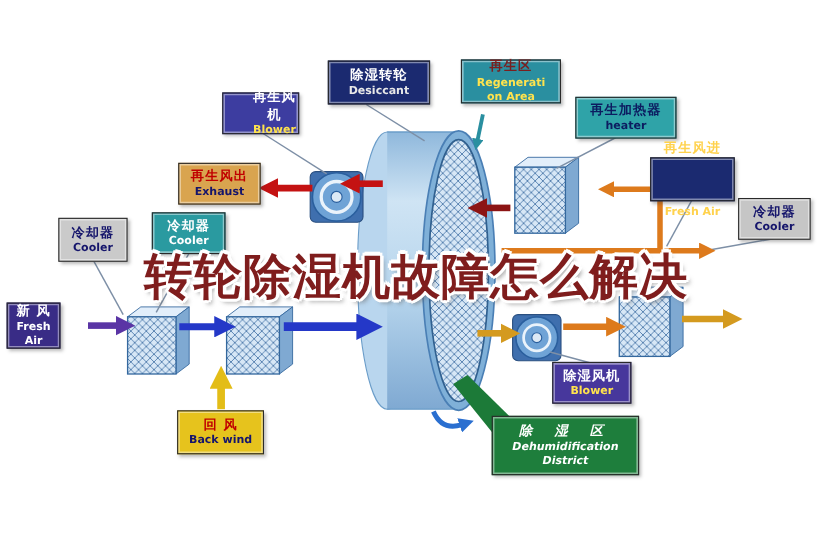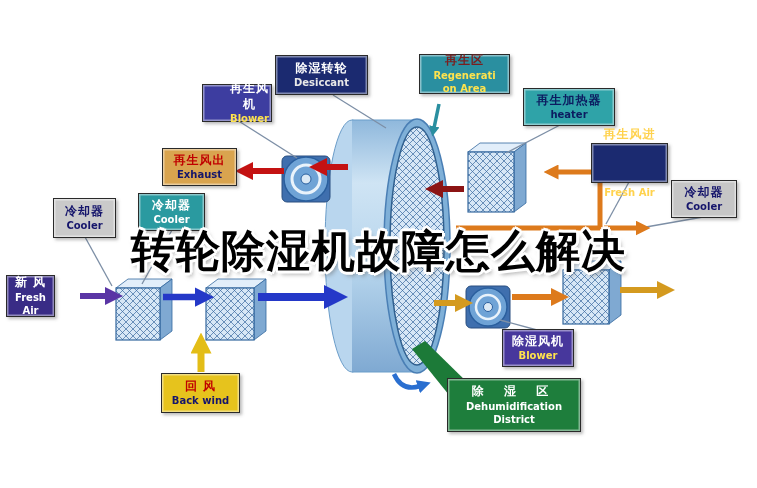--- a/index.html
+++ b/index.html
@@ -6,44 +6,44 @@
   body{background:#fff;font-family:"DejaVu Sans","Liberation Sans",sans-serif;}
   .stage{position:relative;width:757px;height:488px;background:#ffffff;overflow:hidden;}
   .diagram{position:absolute;left:0;top:0;z-index:1;}
   .lbl{position:absolute;z-index:2;display:flex;flex-direction:column;align-items:center;justify-content:center;
        text-align:center;border:1px solid #2a2a2a;
        box-shadow:inset 0 0 0 1.5px rgba(255,255,255,.45),2px 2px 3px rgba(60,60,60,.35);line-height:1.3;}
   .lbl .l1{font-size:12px;font-weight:bold;letter-spacing:1px;}
   .lbl .l2{font-size:10px;font-weight:bold;white-space:pre-line;}
   .lbl .l3{font-size:10px;font-weight:bold;}
 
-  .lbl-desiccant{left:275px;top:55px;width:93px;height:40px;background:#1b2a70;color:#fff;}
+  .lbl-desiccant{left:298px;top:55px;width:93px;height:40px;background:#1b2a70;color:#fff;}
   .lbl-desiccant .l2{color:#e8e8e8;}
   .lbl-regen-area{left:419px;top:54px;width:91px;height:40px;background:#2a8fa0;color:#7a1f1f;}
   .lbl-regen-area .l2{color:#ffe34d;}
   .lbl-regen-blower{left:202px;top:84px;width:70px;height:38px;background:#3d3da0;color:#fff;padding-left:25px;}
   .lbl-regen-blower .l2{color:#ffe34d;}
   .lbl-heater{left:523px;top:88px;width:92px;height:38px;background:#2fa3a8;color:#0c1c60;}
   .lbl-exhaust{left:162px;top:148px;width:75px;height:38px;background:#d9a44f;color:#c00000;}
   .lbl-exhaust .l2{color:#15156b;}
   .lbl-cooler-mid{left:138px;top:193px;width:67px;height:38px;background:#2a9aa0;color:#fff;}
   .lbl-cooler-farleft{left:53px;top:198px;width:63px;height:40px;background:#cacaca;color:#15156b;}
   .lbl-fresh-left{left:6px;top:275px;width:49px;height:42px;background:#392c86;color:#fff;}
   .lbl-regen-fresh{left:591px;top:143px;width:77px;height:40px;background:#1b2a70;color:#ffd24d;gap:44px;}
   .lbl-cooler-right{left:671px;top:180px;width:66px;height:38px;background:#c6c6c6;color:#15156b;}
   .lbl-air-supply{left:671px;top:261px;width:79px;height:40px;background:#2aa0a5;color:#0c1c60;}
   .lbl-back-wind{left:161px;top:373px;width:79px;height:40px;background:#e6c31d;color:#c00000;}
   .lbl-back-wind .l2{color:#15156b;}
   .lbl-dehumid-blower{left:502px;top:329px;width:72px;height:38px;background:#47379c;color:#fff;}
   .lbl-dehumid-blower .l2{color:#ffe34d;}
-  .lbl-dehumid-district{left:447px;top:378px;width:134px;height:54px;background:#1e7e3c;color:#fff;}
+  .lbl-dehumid-district{left:447px;top:378px;width:134px;height:54px;background:#1e7e3c;color:#fff;font-style:italic;}
   .lbl-dehumid-district .l1{letter-spacing:8px;}
 
   .title{position:absolute;z-index:3;top:222px;left:50%;transform:translateX(-50%);
-         font-size:44px;font-weight:bold;letter-spacing:1px;color:#000000;white-space:nowrap;
+         font-size:44px;font-weight:bold;letter-spacing:1px;color:#7f1d1d;white-space:nowrap;
          text-shadow:-2px -2px 0 #fff,2px -2px 0 #fff,-2px 2px 0 #fff,2px 2px 0 #fff,
                      0 -3px 0 #fff,0 3px 0 #fff,-3px 0 0 #fff,3px 0 0 #fff,
                      3px 4px 4px rgba(100,100,100,.55);}
 </style>
 </head>
 <body>
 
 <div class="stage">
 
   <svg class="diagram" width="757" height="488" viewBox="0 0 757 488">

